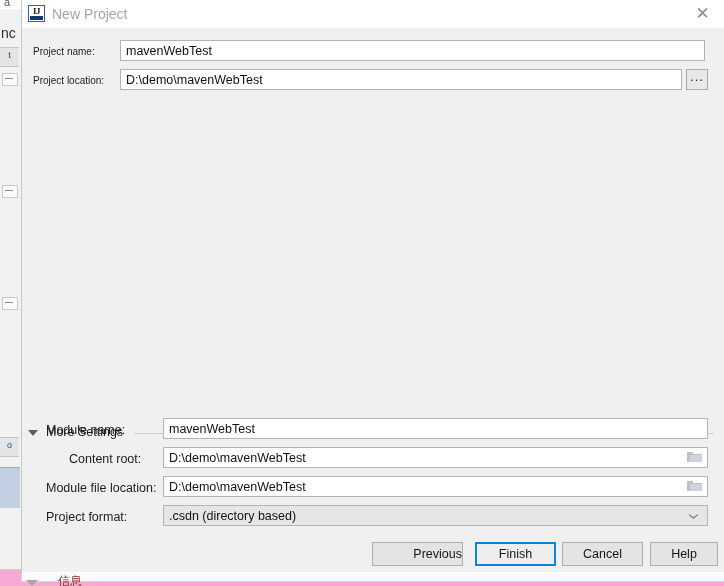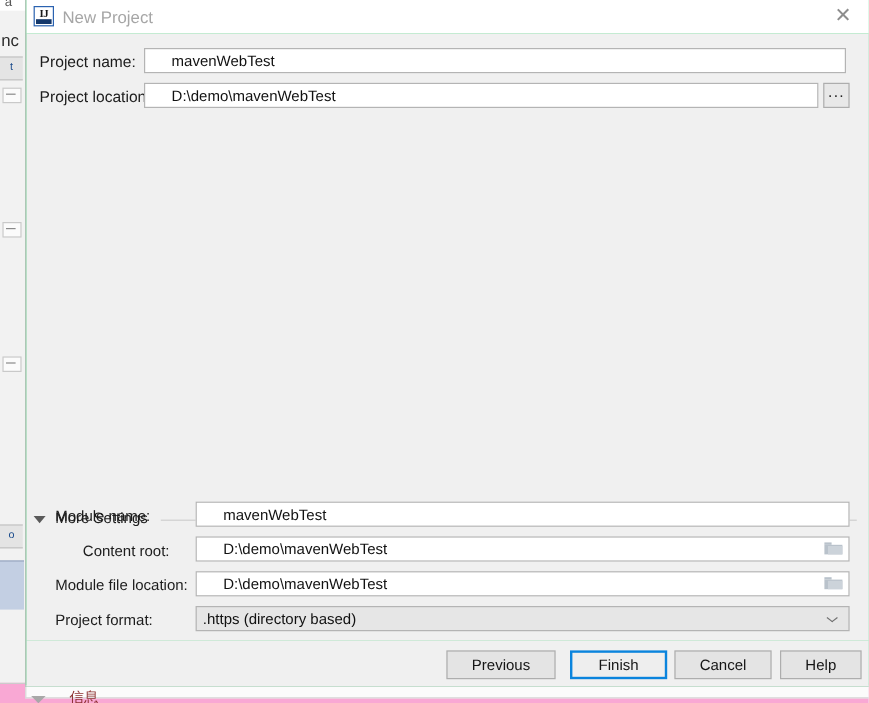--- a/index.html
+++ b/index.html
@@ -126,21 +126,21 @@
     white-space: nowrap;
   }
 
   
   .dialog {
     position: absolute;
     left: 21px;
     top: 0px;
     width: 703px;
     height: 572px;
-    background: #22c55e;
+    background: #f97316;
     border: 1px solid #c6c6c6;
     border-top: none;
     border-right: none;
     box-sizing: border-box;
   }
   .titlebar {
     position: absolute;
     left: 0; top: 0;
     width: 703px;
     height: 28px;
@@ -208,33 +208,33 @@
     left: 0;
     top: 28px;
     width: 703px;
     height: 506px;
     background: #f0f0f0;
   }
 
   
   .row-label {
     position: absolute;
-    font-size: 13px;
+    font-size: 10px;
     color: #1c1c1c;
     line-height: 16px;
     white-space: nowrap;
   }
   .txtfield {
     position: absolute;
     background: #ffffff;
     border: 1px solid #b4b4b4;
     box-sizing: border-box;
     font-size: 12.5px;
     color: #111111;
-    padding: 0 22px;
+    padding: 0 5px;
     line-height: 20px;
     white-space: nowrap;
     overflow: hidden;
   }
   .browse-btn {
     position: absolute;
     background: #e8e8e8;
     border: 1px solid #adadad;
     box-sizing: border-box;
     text-align: center;
@@ -493,26 +493,26 @@
       <div class="folder-btn" style="left:662px; top:448px;">
         <span class="folder-ic">
           <span class="tab"></span>
             <span class="body"></span>
             <span class="fold"></span>
         </span>
       </div>
 
       <div class="ms-label" style="left:24px; top:481px;">Project format:</div>
       <div class="combo" style="left:141px; top:477px; width:545px; height:21px;">
-        <span>.https (directory based)</span>
+        <span>.csdn (directory based)</span>
         <span class="combo-arrow"></span>
       </div>
     </div>
 
     <div class="footer">
-      <div class="btn" style="left:350px; width:91px;">Previous</div>
+      <div class="btn" style="left:350px; width:91px;text-align:right;">Previous</div>
       <div class="btn default" style="left:453px; width:81px;">Finish</div>
       <div class="btn" style="left:540px; width:81px;">Cancel</div>
       <div class="btn" style="left:628px; width:68px;">Help</div>
     </div>
   </div>
 
 </div>
 
 </body></html>

